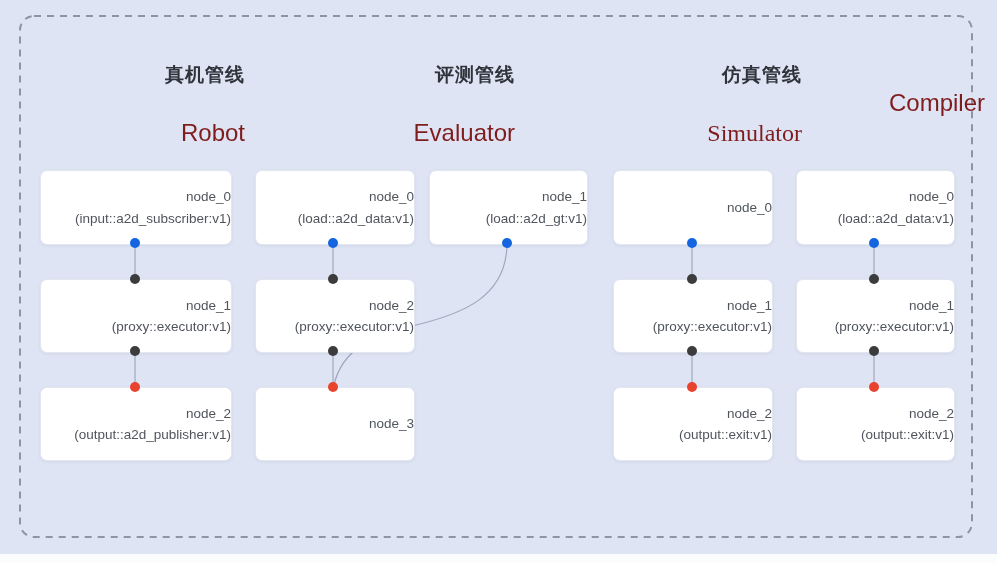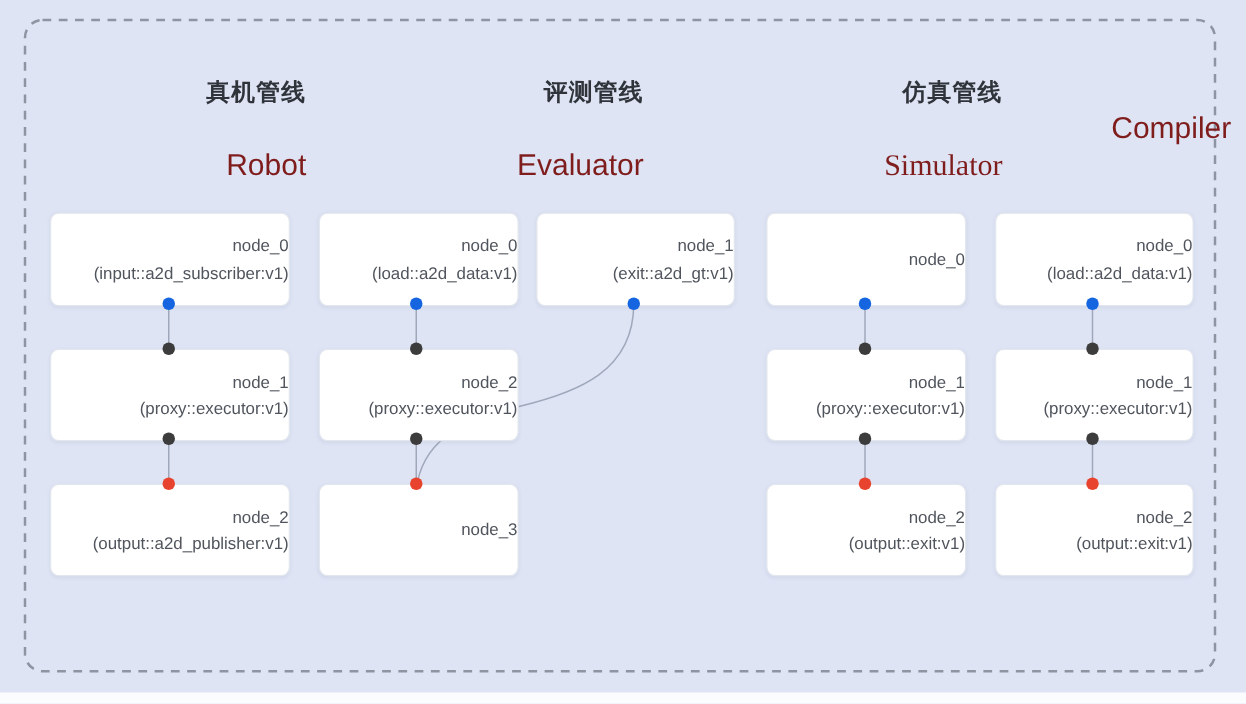--- a/index.html
+++ b/index.html
@@ -84,21 +84,21 @@
       <div class="node-box" style="left: 40px; top: 387px; width: 190px; height: 72px;">
         <div class="node-title">node_2</div>
         <div class="node-sub">(output::a2d_publisher:v1)</div>
       </div>
       <div class="node-box" style="left: 255px; top: 170px; width: 158px; height: 73px;">
         <div class="node-title">node_0</div>
         <div class="node-sub">(load::a2d_data:v1)</div>
       </div>
       <div class="node-box" style="left: 429px; top: 170px; width: 157px; height: 73px;">
         <div class="node-title">node_1</div>
-        <div class="node-sub">(exit::a2d_gt:v1)</div>
+        <div class="node-sub">(load::a2d_gt:v1)</div>
       </div>
       <div class="node-box" style="left: 255px; top: 279px; width: 158px; height: 72px;">
         <div class="node-title">node_2</div>
         <div class="node-sub">(proxy::executor:v1)</div>
       </div>
       <div class="node-box" style="left: 255px; top: 387px; width: 158px; height: 72px;">
         <div class="node-title">node_3</div>
       </div>
       <div class="node-box" style="left: 613px; top: 170px; width: 158px; height: 73px;">
         <div class="node-title">node_0</div>

